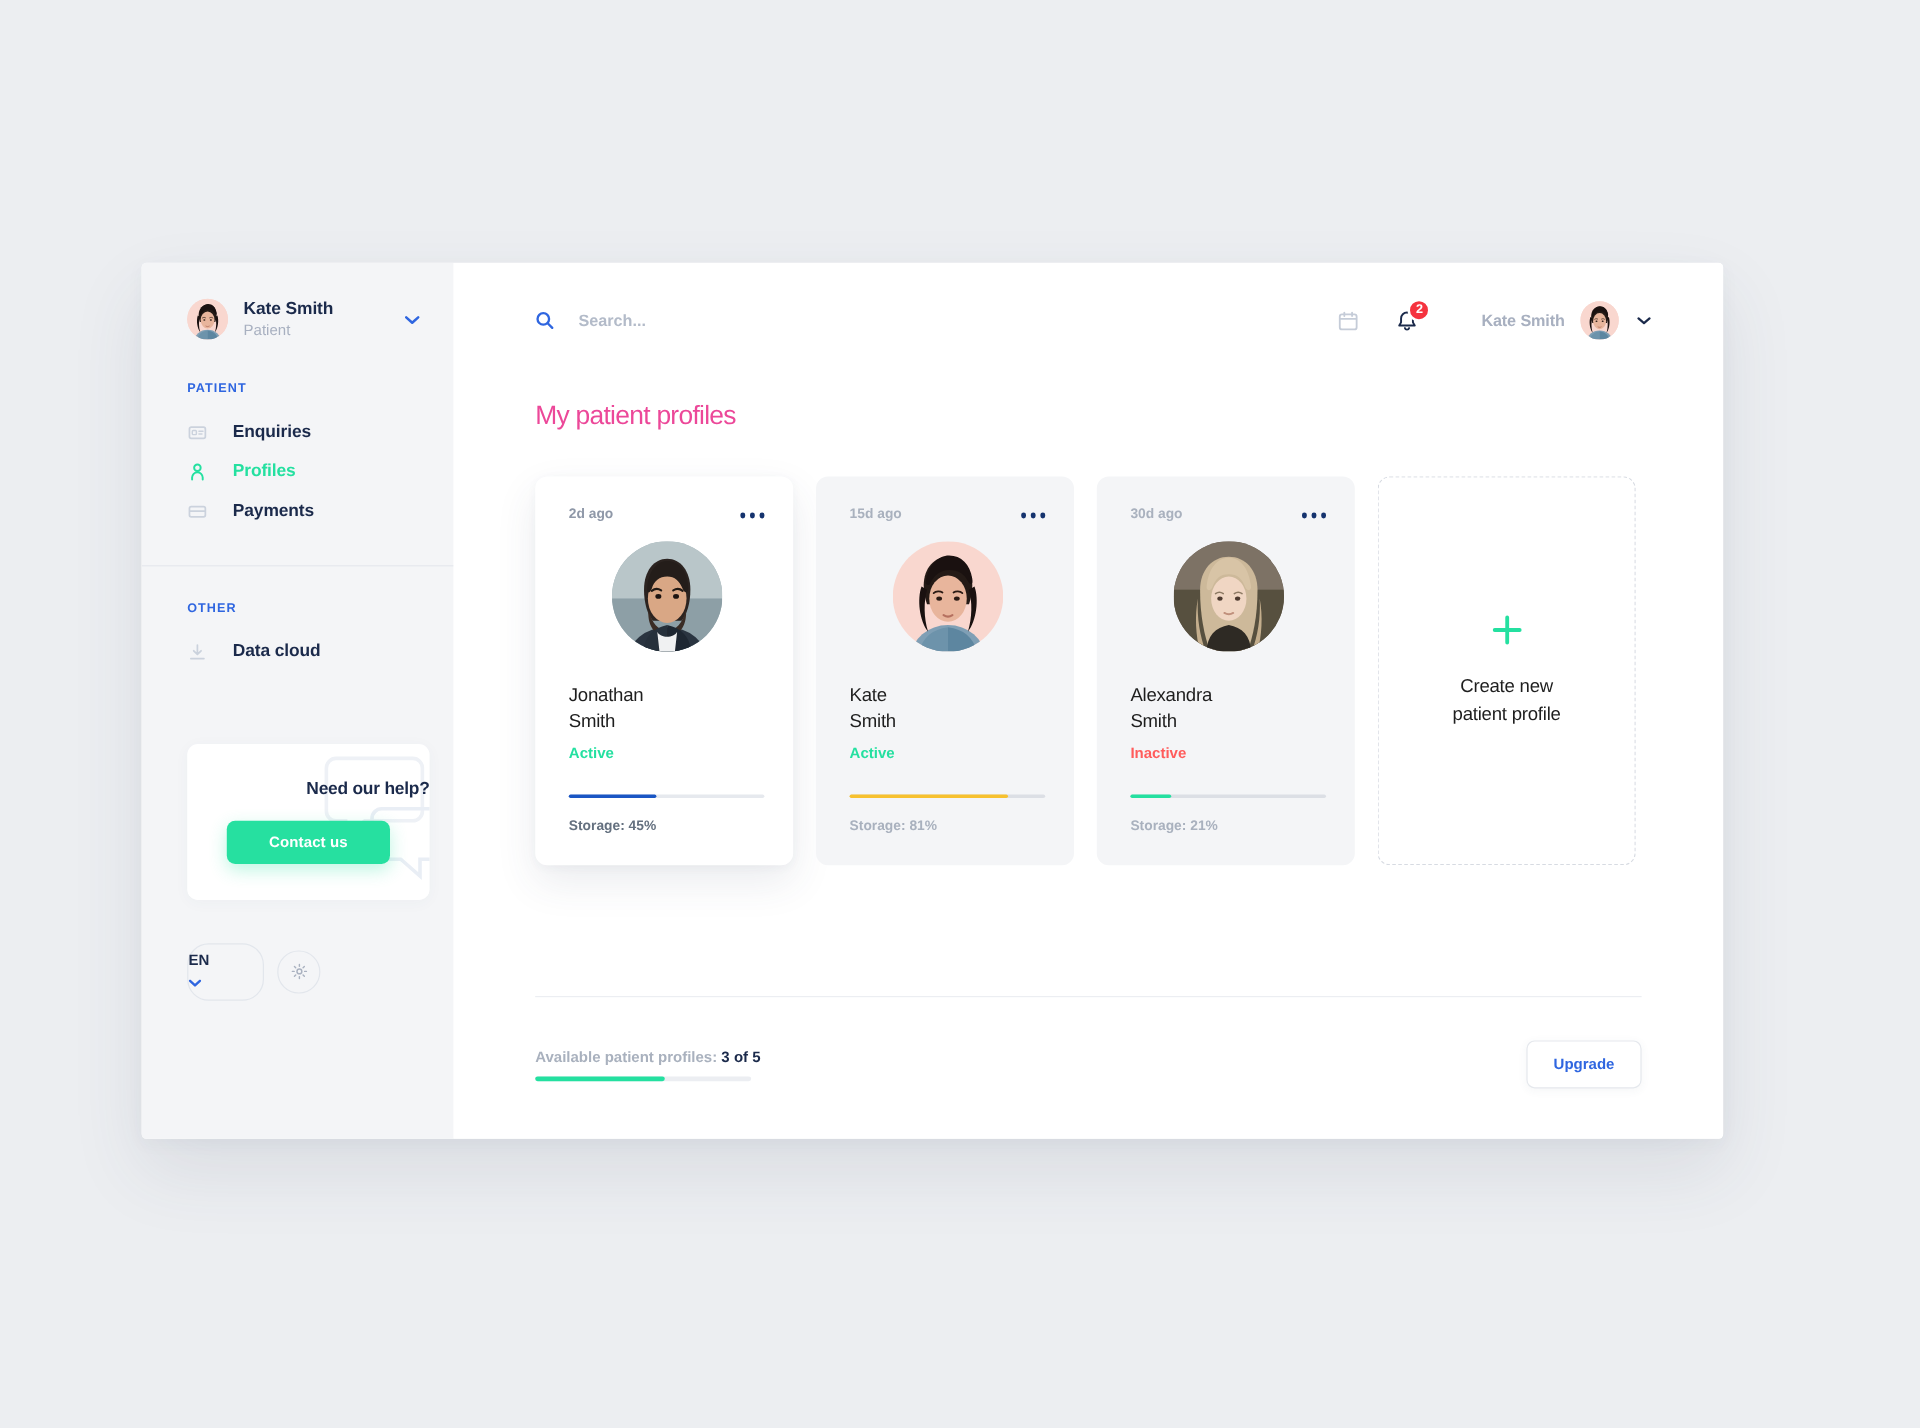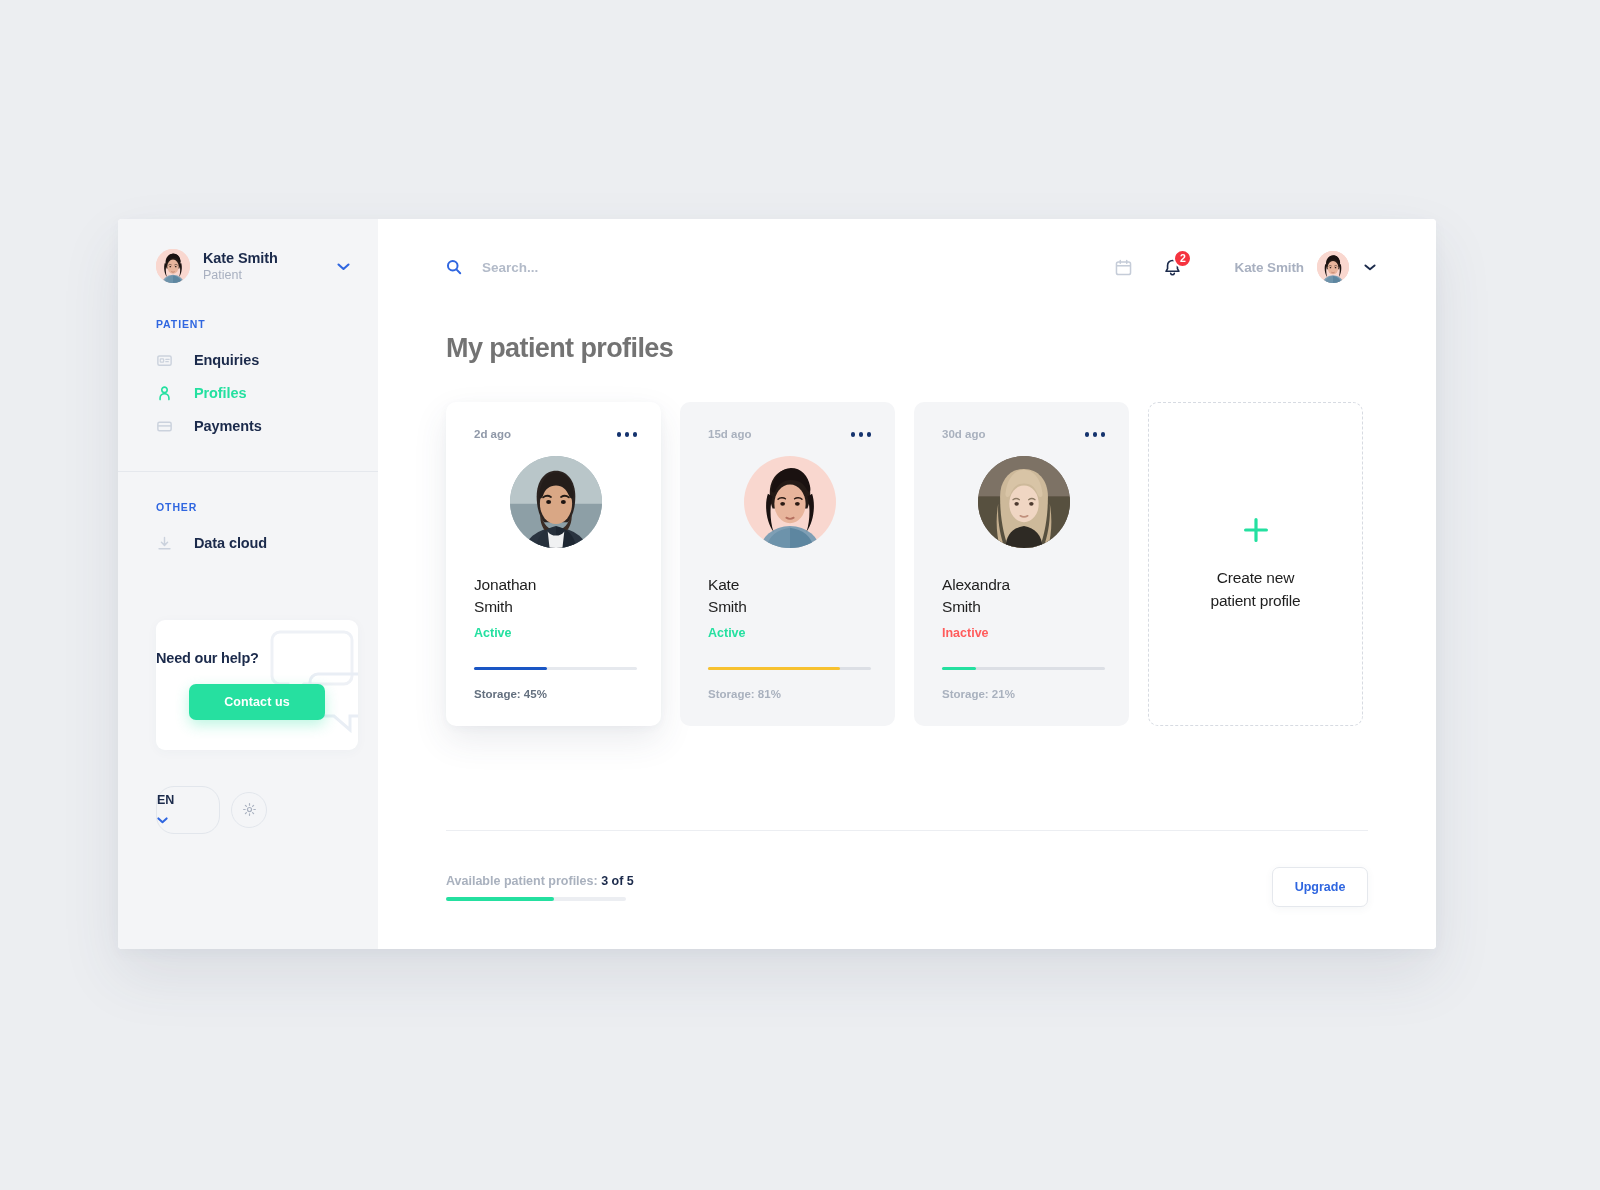--- a/index.html
+++ b/index.html
@@ -76,21 +76,21 @@
     border-radius: 9px;
     padding: 30px 0 30px 0;
     position: relative;
     overflow: hidden;
     box-shadow: 0 2px 12px rgba(60,72,100,0.035);
   }
   .help-bg { position: absolute; right: -16px; top: 6px; opacity: 1; }
   .help-title {
     position: relative; z-index: 2;
     font-size: 14.5px; font-weight: bold; color: #1b2a4b;
-    text-align: left; letter-spacing: -0.2px;
+    text-align: right; letter-spacing: -0.2px;
   }
   .help-btn {
     position: relative; z-index: 2;
     display: block; margin: 18px auto 0 auto;
     width: 136px; height: 36px; line-height: 36px;
     background: #26e0a0; color: #ffffff;
     border: none; border-radius: 7px;
     font-family: inherit; font-size: 12.5px; font-weight: bold;
     letter-spacing: 0.1px; cursor: pointer;
     box-shadow: 0 5px 14px rgba(38,224,160,0.30);
@@ -144,21 +144,21 @@
     font-size: 10.5px; font-weight: bold;
     display: flex; align-items: center; justify-content: center;
     border: 2px solid #fff;
   }
   .top-user { display: flex; align-items: center; gap: 13px; margin-left: 22px; cursor: pointer; }
   .top-user-name { font-size: 13.5px; font-weight: bold; color: #a8b0c0; letter-spacing: -0.1px; }
   .top-chev { color: #1b2a4b; font-size: 12px; margin-left: 2px; }
 
   .page-title {
     margin: 18px 0 0 68px;
-    font-size: 27px; font-weight: bold; color: #737373; letter-spacing: -0.6px;
+    font-size: 22px; font-weight: normal; color: #ec4899; letter-spacing: -0.6px;
   }
 
   
   .cards {
     display: flex; gap: 19px;
     margin: 38px 0 0 68px;
   }
   .card {
     width: 215px; height: 324px;
     border-radius: 10px;

